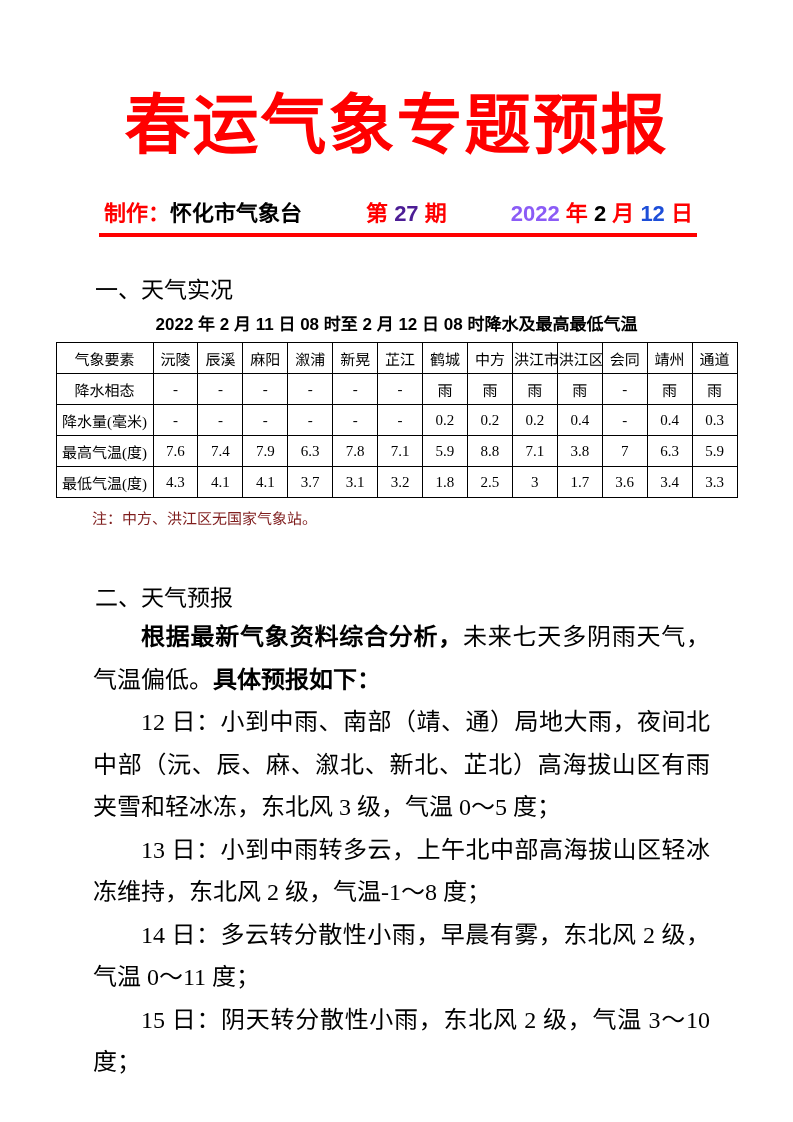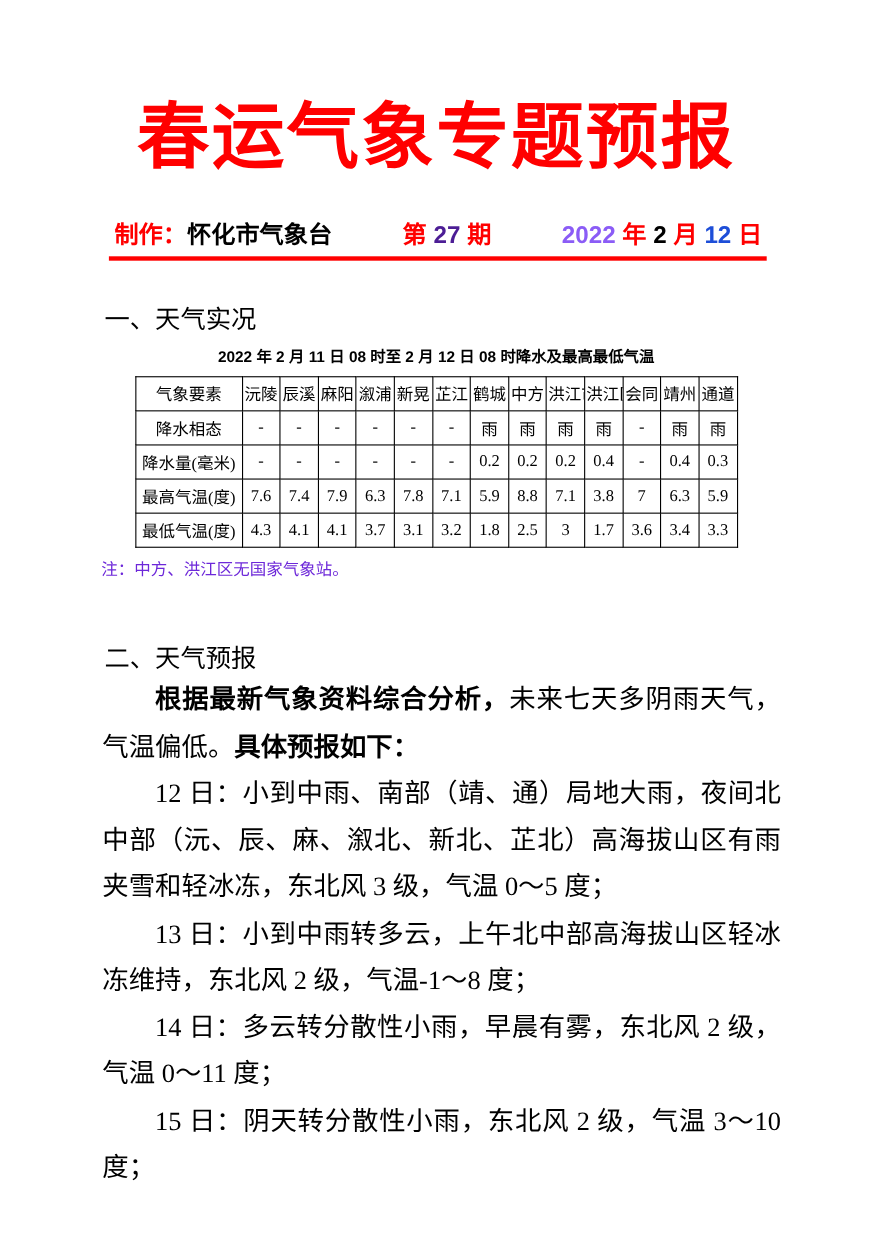--- a/index.html
+++ b/index.html
@@ -40,49 +40,49 @@
   .sec {
     margin: 38px 0 0 95px;
     font-size: 23px;
     line-height: 30px;
     font-weight: 400;
     font-family: "Liberation Sans", "DejaVu Sans", sans-serif;
   }
   .tbl-title {
     margin: 9px 0 0 0;
     text-align: center;
-    font-size: 14px;
+    font-size: 17px;
     line-height: 21px;
     font-weight: 700;
     font-family: "Liberation Sans", "DejaVu Sans", sans-serif;
   }
   table.obs {
     border-collapse: collapse;
     table-layout: fixed;
-    width: 548px;
+    width: 682px;
     margin: 7px auto 0 auto;
     font-size: 15px;
     font-family: "Liberation Serif", "DejaVu Serif", serif;
   }
   .obs th, .obs td {
     border: 1px solid #000000;
     height: 30px;
     padding: 0 1px;
     text-align: center;
     vertical-align: middle;
     font-weight: 400;
     overflow: hidden;
     white-space: nowrap;
   }
   .obs col.c-label { width: 97px; }
   .note {
     margin: 11px 0 0 92px;
     font-size: 15px;
     line-height: 20px;
-    color: #6d28d9;
+    color: #7f1d1d;
   }
   .sec2 { margin-top: 54px; }
   .body {
     margin: 3px 83px 0 93px;
     font-size: 24px;
     line-height: 42.5px;
     text-align: justify;
   }
   .body p { margin: 0; text-indent: 2em; }
   .b { font-weight: 700; font-family: "Liberation Sans", "DejaVu Sans", sans-serif; }

